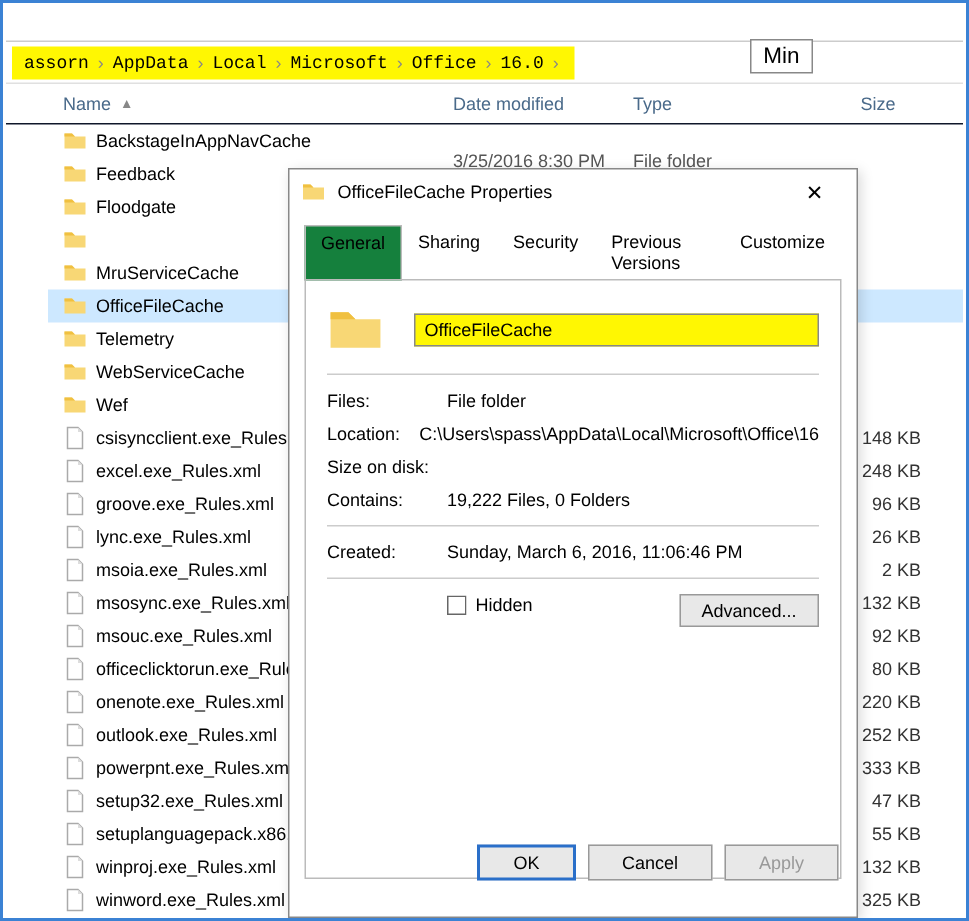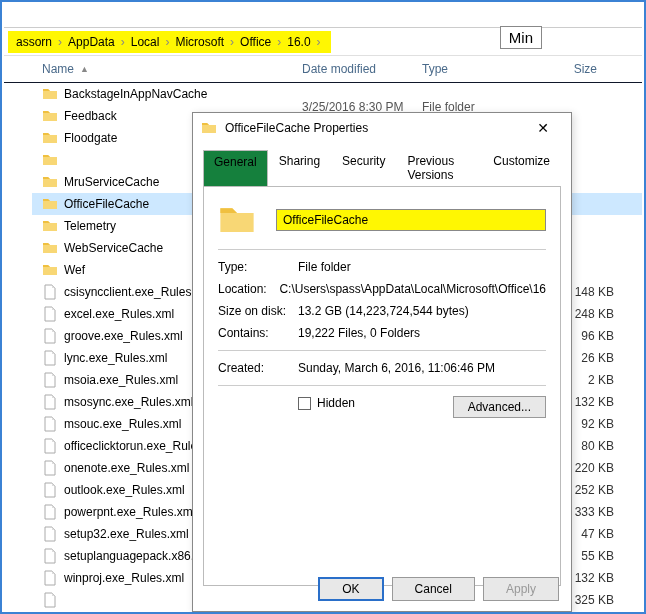--- a/index.html
+++ b/index.html
@@ -2,21 +2,21 @@
 <html><head>
 <meta charset="utf-8">
 <style>
 * { box-sizing: border-box; font-family: 'Segoe UI', Tahoma, sans-serif; font-size: 12px; }
 body { margin: 0; padding: 2px; background: #fff; width: 646px; height: 614px; overflow: hidden; border: 2px solid #3b82d4; position: relative; }
 .explorer { background: #fff; }
 .topbar { height: 24px; border-bottom: 1px solid #ccc; position: relative; }
 .min-tooltip { position: absolute; right: 100px; top: 22px; background: #fff; border: 1px solid #888; padding: 2px 8px; font-size: 15px; z-index: 5; }
 .addressbar { height: 28px; display: flex; align-items: center; padding: 2px 4px; border-bottom: 1px solid #e0e0e0; }
 .breadcrumb { background: #fff702; padding: 4px 8px; display: flex; align-items: center; gap: 4px; }
-.crumb { color: #000; }
+.crumb { color: #000; font-family: Liberation Mono, monospace; }
 .crumb-sep { color: #888; margin: 0 2px; }
 .columns { display: flex; padding: 6px 20px 6px 38px; border-bottom: 1px solid #0f172a; color: #4a6a8a; }
 .col-name { width: 260px; display:flex; align-items:center; gap:6px; }
 .col-date { width: 120px; }
 .col-type { width: 115px; }
 .col-size { width: 60px; text-align: right; }
 .sort-arrow { font-size: 9px; color: #888; }
 .filelist { padding-left: 28px; }
 .row { display: flex; align-items: center; height: 22px; padding: 0 10px; }
 .row.selected { background: #cde8ff; }
@@ -38,21 +38,21 @@
 .tabbody { margin: 0 10px 10px 10px; border: 1px solid #bbb; padding: 14px; height: 400px; position: relative; }
 .proprow { display: flex; align-items: center; margin-bottom: 8px; }
 .proplabel { width: 80px; }
 .propval { flex: 1; }
 .name-input { width: 270px; height: 22px; border: 1px solid #888; padding: 2px 6px; background: #fff702; }
 .bigfolder { width: 38px; height: 38px; margin-right: 20px; }
 .hl { background: #fff702; padding: 1px 3px; }
 .sep { border: none; border-top: 1px solid #ccc; margin: 10px 0; }
 .chk { width: 13px; height: 13px; margin-right: 6px; vertical-align: middle; }
 .advbtn { float: right; padding: 3px 14px; border: 1px solid #999; background: #e8e8e8; cursor: pointer; }
-.dlg-buttons { position: absolute; bottom: 10px; right: 12px; display: flex; gap: 8px; }
+.dlg-buttons { position: absolute; bottom: 24px; right: 12px; display: flex; gap: 8px; }
 .btn { padding: 3px 22px; border: 1px solid #999; background: #e8e8e8; cursor: pointer; }
 .btn.primary { border: 2px solid #2a6fc9; background: #e8e8e8; }
 .btn.disabled { color: #999; }
 </style>
 </head>
 <body>
 
 <div class="explorer">
   <div class="topbar">
     <div class="min-tooltip">Min</div>
@@ -305,20 +305,21 @@
         <span class="fname">winproj.exe_Rules.xml</span>
         <span class="fsize">132 KB</span>
       </div>
       <div class="row">
         <span class="icon file-icon">
           <svg viewBox="0 0 16 16">
             <path fill="#fff" stroke="#aaa" d="M3 1h7l3 3v11H3z"></path>
             <path fill="#ddd" d="M10 1v3h3z"></path>
           </svg>
         </span>
+        <span class="fname">winword.exe_Rules.xml</span>
         <span class="fsize">325 KB</span>
       </div>
     </div>
 </div>
 
 <div class="dialog">
   <div class="dlg-title">
     <span class="dlg-icon">
       <svg viewBox="0 0 16 16">
           <path fill="#f8d775" d="M1 3h5l2 2h7v8H1z"></path>
@@ -340,30 +341,29 @@
       <span class="bigfolder">
         <svg viewBox="0 0 32 32">
             <path fill="#f8d775" d="M2 6h10l4 4h14v16H2z"></path>
             <path fill="#f0c040" d="M2 6h10l4 4H2z"></path>
           </svg>
       </span>
       <input class="name-input" value="OfficeFileCache" style="">
     </div>
     <hr class="sep">
     <div class="proprow">
-        <span class="proplabel">Type:</span>
+        <span class="proplabel">Files:</span>
         <span class="propval">File folder</span>
       </div>
     <div class="proprow">
         <span class="proplabel">Location:</span>
         <span class="propval">C:\Users\spass\AppData\Local\Microsoft\Office\16</span>
       </div>
     <div class="proprow">
         <span class="proplabel">Size on disk:</span>
-        <span class="propval">13.2 GB (14,223,724,544 bytes)</span>
       </div>
     <div class="proprow">
         <span class="proplabel">Contains:</span>
         <span class="propval">19,222 Files, 0 Folders</span>
       </div>
     <hr class="sep">
     <div class="proprow">
         <span class="proplabel">Created:</span>
         <span class="propval">Sunday, March 6, 2016, 11:06:46 PM</span>
       </div>

